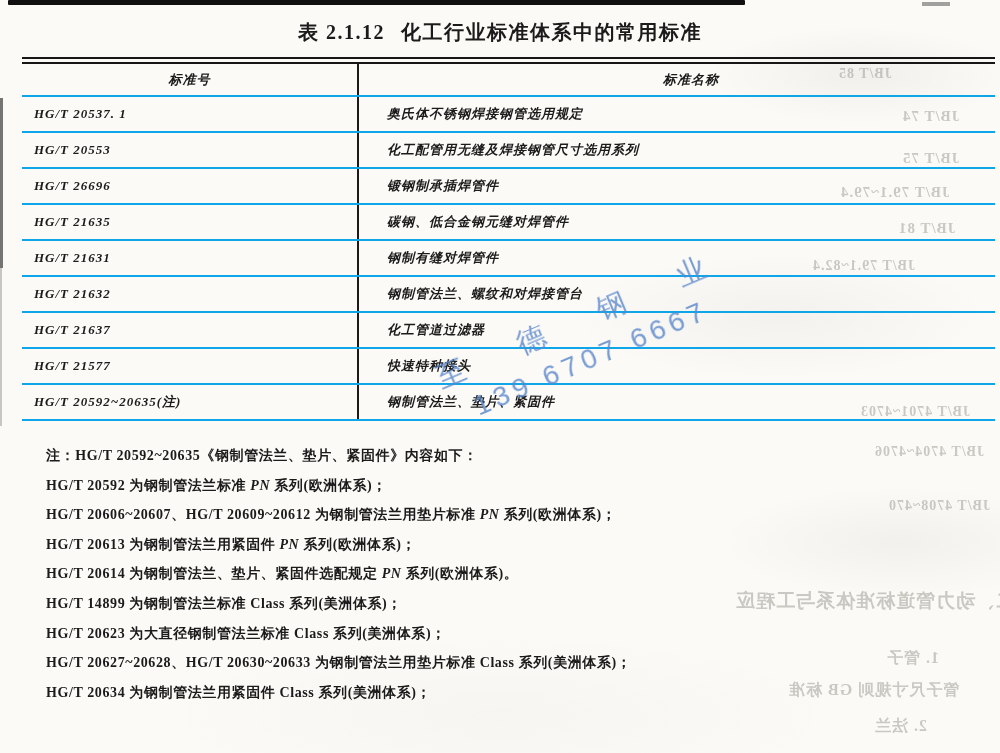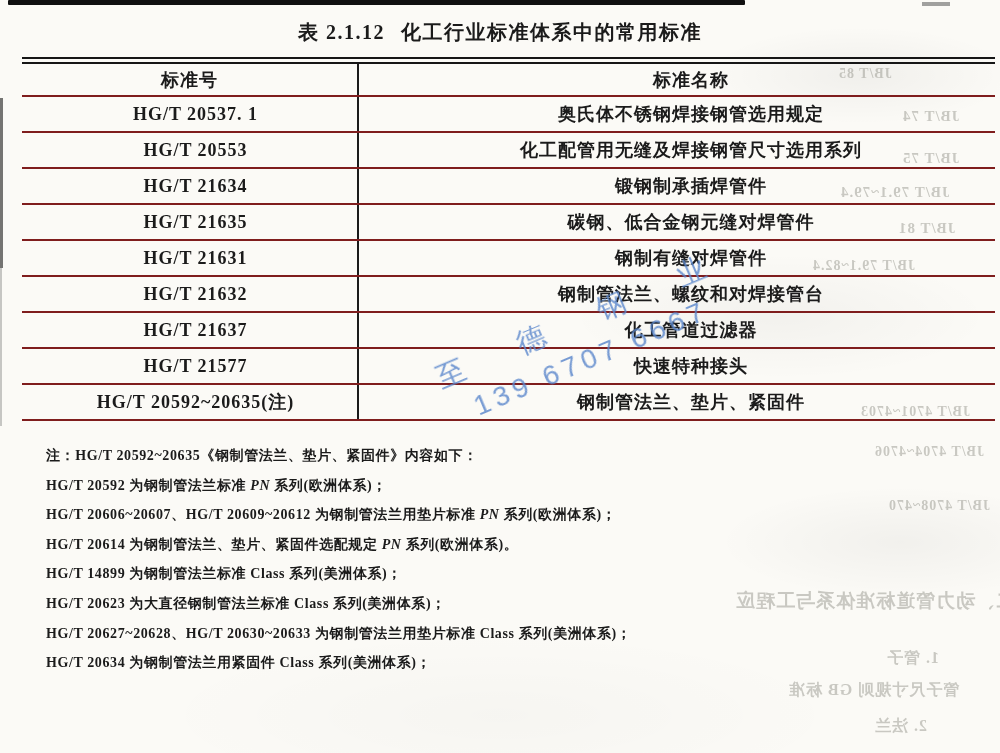--- a/index.html
+++ b/index.html
@@ -33,28 +33,28 @@
 
   
   table.std-table {
     position: absolute; left: 22px; top: 57px; width: 973px;
     border-collapse: collapse; table-layout: fixed;
     border-top: 7px double #161616;
     border-bottom: 1px solid #161616;
   }
   .std-table col.c1 { width: 336px; }
   .std-table th, .std-table td {
-    border-bottom: 2px solid #7f1d1d;
-    font-size: 18px; font-weight: bold;
+    border-bottom: 2px solid #0ea5e9;
+    font-size: 13px; font-weight: bold;
     letter-spacing: 1px;
     padding: 0;
-    overflow: hidden; white-space: nowrap;
+    overflow: hidden; white-space: nowrap; font-style: italic;
   }
   .std-table th { height: 31px; text-align: center; font-weight: bold; }
-  .std-table td { height: 34px; text-align: center; }
+  .std-table td { height: 34px; text-align: left; }
   .std-table th.col-name, .std-table td.col-name { border-left: 2px solid #1a1a1a; padding-left: 28px; }
   .std-table td.col-no { padding-left: 12px; }
 
   
   .notes {
     position: absolute; left: 46px; top: 441px; width: 930px;
     font-size: 14px; font-weight: bold; letter-spacing: 0.6px;
   }
   .note-line { height: 29.6px; line-height: 29.6px; white-space: nowrap; }
   .note-line .em { font-style: italic; font-weight: bold; }
@@ -113,21 +113,21 @@
     <tbody id="table-body">
         <tr>
           <td class="col-no">HG/T 20537. 1</td>
           <td class="col-name">奥氏体不锈钢焊接钢管选用规定</td>
         </tr>
         <tr>
           <td class="col-no">HG/T 20553</td>
           <td class="col-name">化工配管用无缝及焊接钢管尺寸选用系列</td>
         </tr>
         <tr>
-          <td class="col-no">HG/T 21634</td>
+          <td class="col-no">HG/T 26696</td>
           <td class="col-name">锻钢制承插焊管件</td>
         </tr>
         <tr>
           <td class="col-no">HG/T 21635</td>
           <td class="col-name">碳钢、低合金钢元缝对焊管件</td>
         </tr>
         <tr>
           <td class="col-no">HG/T 21631</td>
           <td class="col-name">钢制有缝对焊管件</td>
         </tr>
@@ -147,20 +147,21 @@
           <td class="col-no">HG/T 20592~20635(注)</td>
           <td class="col-name">钢制管法兰、垫片、紧固件</td>
         </tr>
       </tbody>
   </table>
 
   <div class="notes" id="notes">
       <div class="note-line"><span>注：HG/T 20592~20635《钢制管法兰、垫片、紧固件》内容如下：</span></div>
       <div class="note-line"><span>HG/T 20592 为钢制管法兰标准 </span><span class="em">PN</span><span> 系列(欧洲体系)；</span></div>
       <div class="note-line"><span>HG/T 20606~20607、HG/T 20609~20612 为钢制管法兰用垫片标准 </span><span class="em">PN</span><span> 系列(欧洲体系)；</span></div>
+      <div class="note-line"><span>HG/T 20613 为钢制管法兰用紧固件 </span><span class="em">PN</span><span> 系列(欧洲体系)；</span></div>
       <div class="note-line"><span>HG/T 20614 为钢制管法兰、垫片、紧固件选配规定 </span><span class="em">PN</span><span> 系列(欧洲体系)。</span></div>
       <div class="note-line"><span>HG/T 14899 为钢制管法兰标准 Class 系列(美洲体系)；</span></div>
       <div class="note-line"><span>HG/T 20623 为大直径钢制管法兰标准 Class 系列(美洲体系)；</span></div>
       <div class="note-line"><span>HG/T 20627~20628、HG/T 20630~20633 为钢制管法兰用垫片标准 Class 系列(美洲体系)；</span></div>
       <div class="note-line"><span>HG/T 20634 为钢制管法兰用紧固件 Class 系列(美洲体系)；</span></div>
     </div>
 
   <div class="watermark" style="color: rgb(91, 135, 204);">
     <div class="wm-line1">至 德 钢 业</div>
     <div class="wm-line2">139 6707 6667</div>

